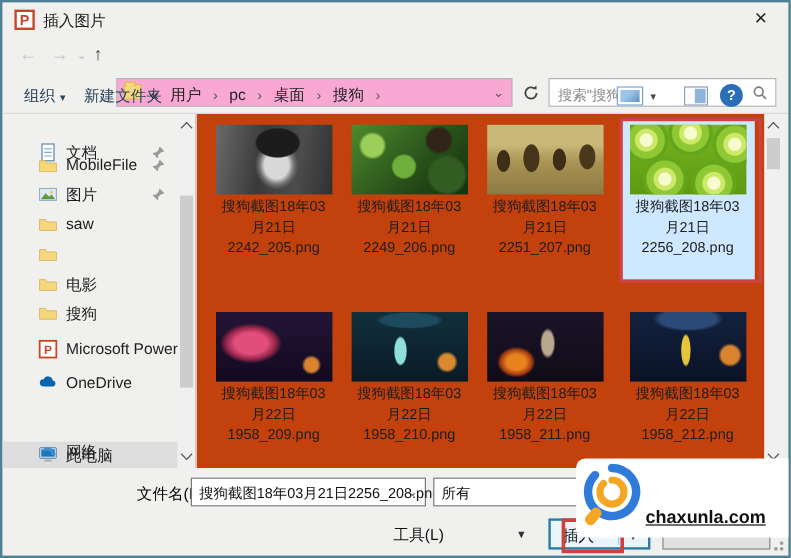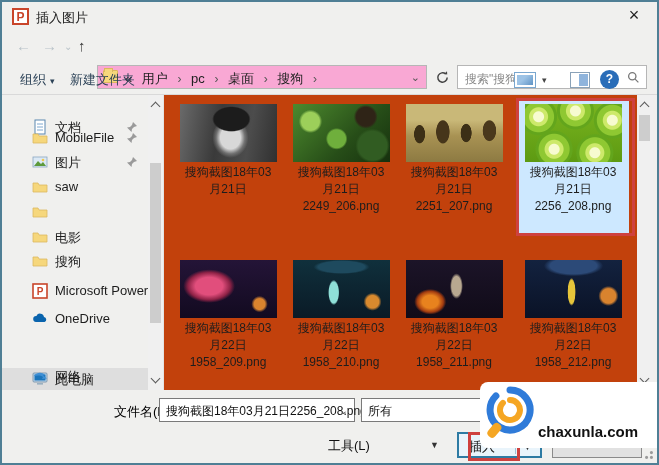--- a/index.html
+++ b/index.html
@@ -120,21 +120,21 @@
   .tools-arrow { position:absolute; right:8px; top:8px; font-size:9px; color:#333; }
   .insert-btn { position:absolute; left:455px; top:430px; width:85px; height:26px; background:#e9f4fb; border:2px solid #2e7ba3; z-index:10; }
   .insert-label { position:absolute; left:10px; top:4px; font-size:13px; color:#111; }
   .insert-div { position:absolute; left:56px; top:2px; bottom:2px; width:1px; background:#9cc4da; }
   .insert-arrow { position:absolute; right:8px; top:8px; font-size:9px; color:#333; }
   .cancel-btn { position:absolute; left:550px; top:430px; width:90px; height:26px; background:#e1e1e1; border:1px solid #8a8a8a; z-index:10; }
 
   
   .watermark { position:absolute; left:478px; top:380px; width:181px; height:66px; background:#fff; border-radius:8px 0 0 8px; z-index:50; }
   .wm-title { position:absolute; left:56px; top:2px; font-size:31px; font-weight:bold; color:#111; font-family:"Liberation Serif","DejaVu Serif",serif; letter-spacing:1px; }
-  .wm-domain { position:absolute; left:58px; top:41px; font-size:15px; font-weight:bold; color:#111; }
+  .wm-domain { position:absolute; left:58px; top:41px; font-size:15px; font-weight:bold; color:#111;text-decoration:underline; }
   .grip { position:absolute; right:4px; bottom:4px; width:8px; height:8px; z-index:60;
     background: radial-gradient(circle at 80% 20%, #9a9a9a 0 1px, rgba(0,0,0,0) 2px),
                 radial-gradient(circle at 80% 80%, #9a9a9a 0 1px, rgba(0,0,0,0) 2px),
                 radial-gradient(circle at 20% 80%, #9a9a9a 0 1px, rgba(0,0,0,0) 2px); }
 </style>
 </head>
 <body>
 
 <div class="dialog">
 
@@ -282,20 +282,21 @@
     <span class="chev up" style="top:8px;"></span>
     <div class="scroll-thumb" style="top:68px; height:160px;"></div>
     <span class="chev down" style="top:280px;"></span>
   </div>
 
   <div class="filelist">
     <div class="fitem r1 c1">
       <div class="thumb art-churchill"></div>
       <span class="cap">搜狗截图18年03</span>
       <span class="cap">月21日</span>
+      <span class="cap">2242_205.png</span>
     </div>
     <div class="fitem r1 c2">
       <div class="thumb art-forest"></div>
       <span class="cap">搜狗截图18年03</span>
       <span class="cap">月21日</span>
       <span class="cap">2249_206.png</span>
     </div>
     <div class="fitem r1 c3">
       <div class="thumb art-haystacks"></div>
       <span class="cap">搜狗截图18年03</span>

